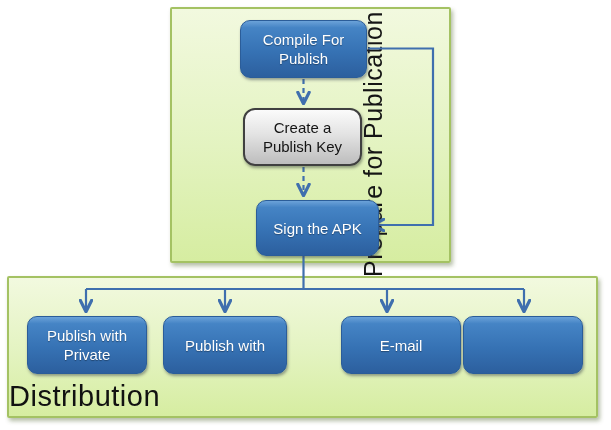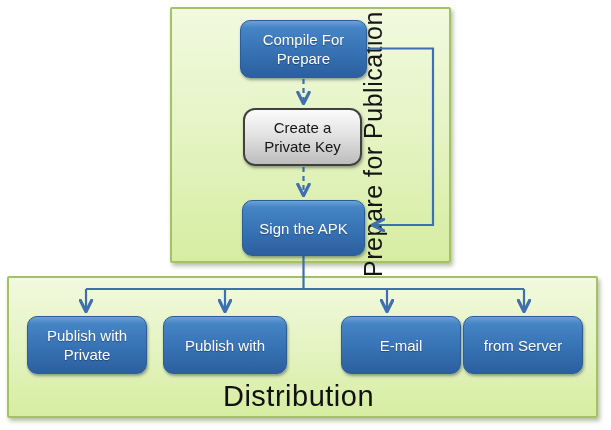--- a/index.html
+++ b/index.html
@@ -18,21 +18,21 @@
   .panel.upper{left:170px;top:7px;width:281px;height:256px;}
   .panel.lower{left:7px;top:276px;width:591px;height:142px;}
   .vlabel-wrap{
     position:absolute;left:201px;top:135px;width:0;height:0;
   }
   .vlabel{
     position:absolute;transform:translate(-50%,-50%) rotate(-90deg);
     white-space:nowrap;font-size:25px;color:#151515;letter-spacing:0.5px;
   }
   .hlabel{
-    position:absolute;left:0;right:8px;bottom:3px;text-align:center;
+    position:absolute;left:0;right:8px;bottom:3px;
     font-size:29px;color:#111111;letter-spacing:0.5px;
   }
   .node{
     position:absolute;display:flex;flex-direction:column;align-items:center;justify-content:center;
     text-align:center;font-size:15px;line-height:19px;box-sizing:border-box;z-index:3;
   }
   .node.blue{
     background:linear-gradient(180deg,#6ba2d9 0%,#4584c5 12%,#3672b4 55%,#2c5f9e 100%);
     border:1.5px solid #2b5d99;
     border-radius:10px;
@@ -78,44 +78,43 @@
       <path d="M86 289 H 524"></path>
       <path d="M86 289 V 311" marker-end="url(#arrow)"></path>
       <path d="M225 289 V 311" marker-end="url(#arrow)"></path>
       <path d="M387 289 V 311" marker-end="url(#arrow)"></path>
       <path d="M524 289 V 311" marker-end="url(#arrow)"></path>
     </g>
   </svg>
 
   <div class="node blue" style="left:240px;top:20px;width:127px;height:58px">
     <span>Compile For</span>
-    <span>Prepare</span>
+    <span>Publish</span>
   </div>
 
   <div class="node gray" style="left:243px;top:108px;width:119px;height:58px">
     <span>Create a</span>
-    <span>Private Key</span>
+    <span>Publish Key</span>
   </div>
 
-  <div class="node blue" style="left:242px;top:200px;width:123px;height:56px">
+  <div class="node blue" style="left:256px;top:200px;width:123px;height:56px">
     <span>Sign the APK</span>
     <span></span>
   </div>
 
   <div class="node blue" style="left:27px;top:316px;width:120px;height:58px">
     <span>Publish with</span>
     <span>Private</span>
   </div>
 
   <div class="node blue" style="left:163px;top:316px;width:124px;height:58px">
     <span>Publish with</span>
   </div>
 
   <div class="node blue" style="left:341px;top:316px;width:120px;height:58px">
     <span>E-mail</span>
     <span></span>
   </div>
 
   <div class="node blue" style="left:463px;top:316px;width:120px;height:58px">
-    <span>from Server</span>
   </div>
 
 </div>
 
 </body></html>

